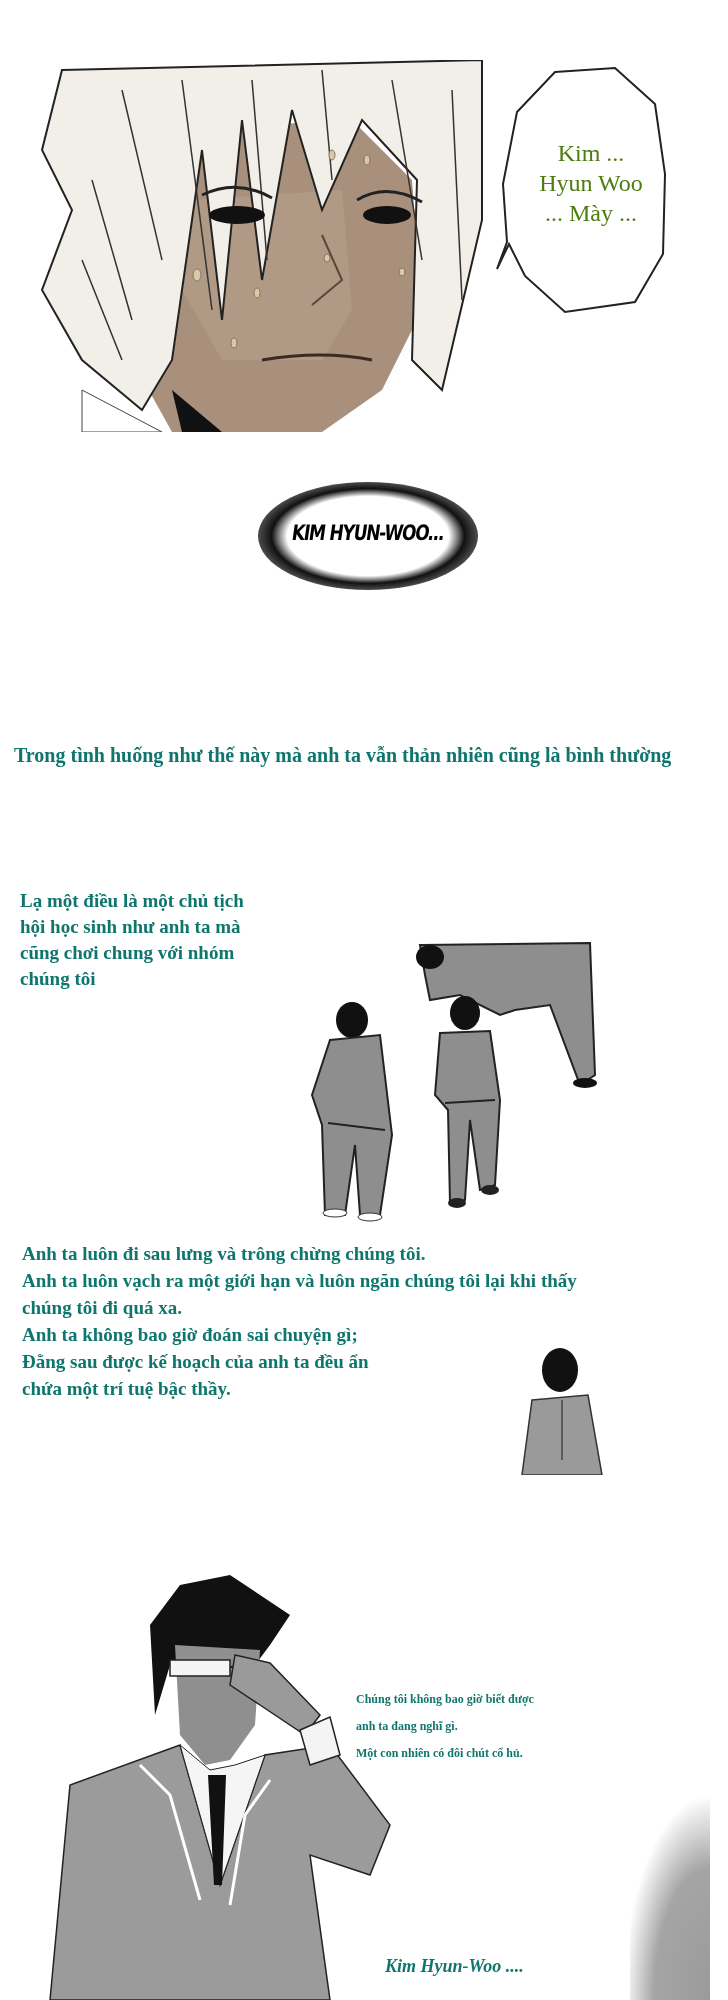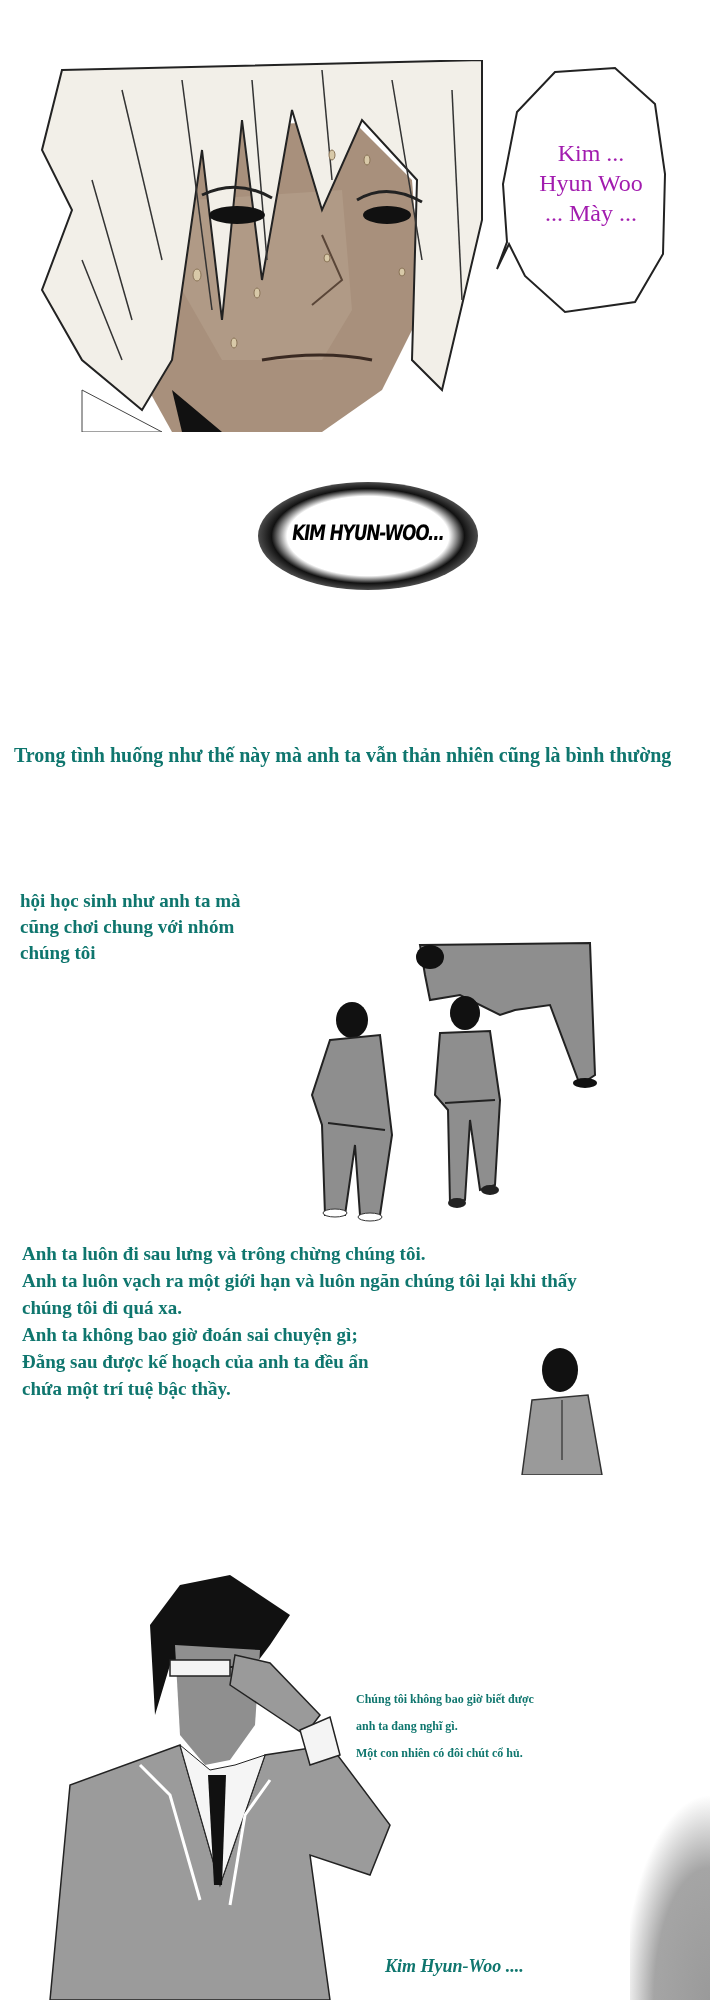--- a/index.html
+++ b/index.html
@@ -7,21 +7,21 @@
     body { position: relative; font-family: "Liberation Serif", "DejaVu Serif", serif; color: #111; }
     .abs { position: absolute; }
 
     
     .face-panel { left: 22px; top: 60px; width: 468px; height: 372px; overflow: hidden; }
     .face-panel svg { width: 100%; height: 100%; display: block; }
 
     
     .bubble { left: 495px; top: 64px; width: 180px; height: 250px; }
     .bubble svg { position: absolute; left: 0; top: 0; width: 100%; height: 100%; }
-    .bubble-text { position: absolute; left: 16px; top: 74px; width: 160px; font-size: 24px; line-height: 30px; text-align: center; color: #a21caf; }
+    .bubble-text { position: absolute; left: 16px; top: 74px; width: 160px; font-size: 24px; line-height: 30px; text-align: center; color: #4d7c0f; }
     .bubble-text span { display: block; }
 
     
     .burst { left: 258px; top: 482px; width: 220px; height: 108px; border-radius: 50%;
       background: radial-gradient(ellipse at center, #ffffff 0%, #ffffff 52%, #111 62%, #555 72%, rgba(255,255,255,0) 82%); }
     .burst-text { position: absolute; left: 0; right: 0; top: 40px; text-align: center; font-family: "DejaVu Sans", sans-serif; font-weight: bold; font-size: 17px; letter-spacing: -1.2px; transform: skewX(-8deg) scaleY(1.25); color: #000; }
 
     .caption { font-weight: bold; color: #0f766e; }
     .cap-1 { left: 14px; top: 742px; width: 710px; font-size: 20px; line-height: 26px; white-space: nowrap; }
     .cap-2 { left: 20px; top: 888px; width: 300px; font-size: 19px; line-height: 26px; }
@@ -99,20 +99,21 @@
   </div>
 </div>
 
 <div class="abs burst">
   <div class="burst-text">KIM HYUN-WOO...</div>
 </div>
 
 <div class="abs caption cap-1">Trong tình huống như thế này mà anh ta vẫn thản nhiên cũng là bình thường</div>
 
 <div class="abs caption cap-2">
+  <span>Lạ một điều là một chủ tịch</span>
   <span>hội học sinh như anh ta mà</span>
   <span>cũng chơi chung với nhóm</span>
   <span>chúng tôi</span>
 </div>
 
 <div class="abs walk-panel">
   <svg viewBox="0 0 320 290">
 
     <path d="M120 10 L290 8 L295 140 L280 150 L250 70 L215 75 L200 80 L160 60 L130 65 L125 40 Z" fill="#8e8e8e" stroke="#222" stroke-width="2"></path>
     <ellipse cx="130" cy="22" rx="14" ry="12" fill="#111"></ellipse>

